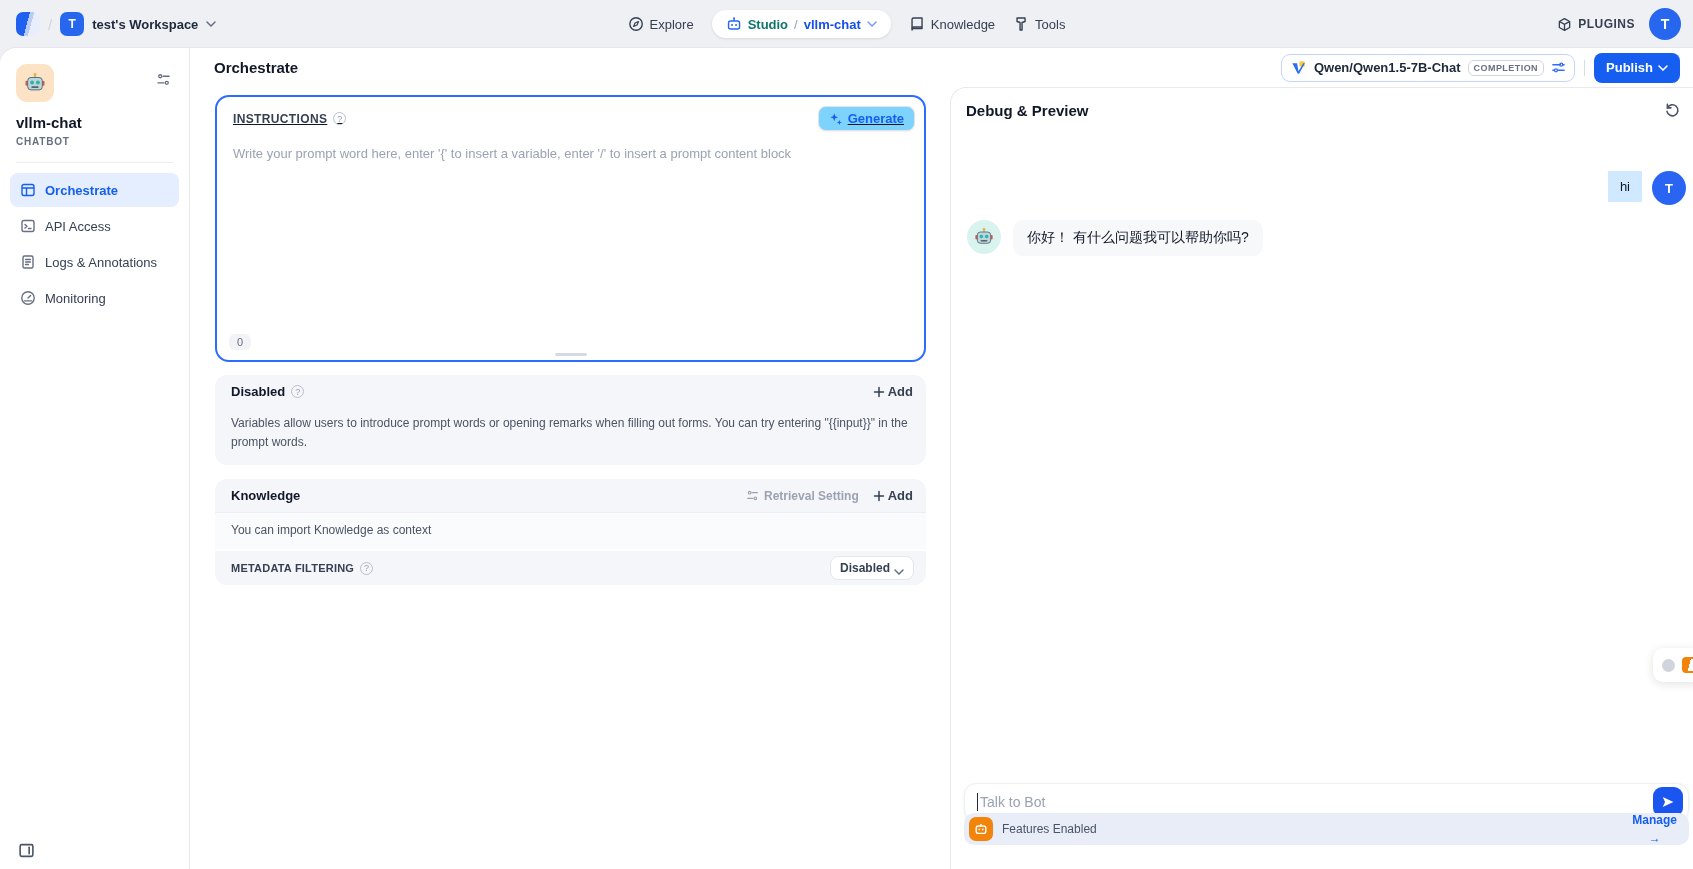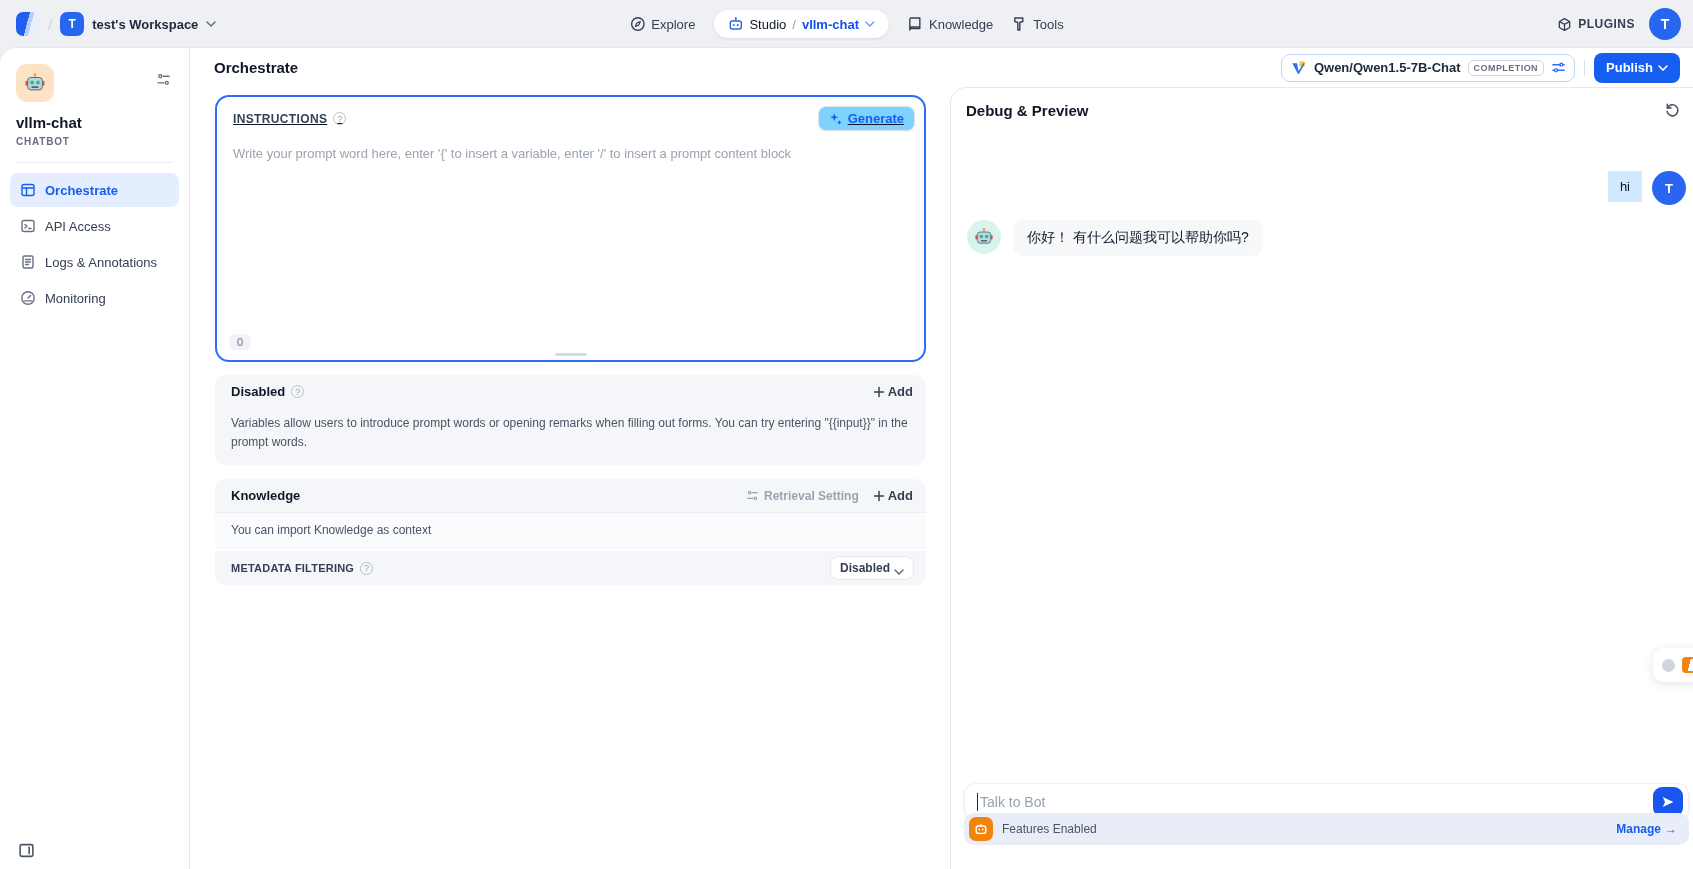--- a/index.html
+++ b/index.html
@@ -19,21 +19,21 @@
   .nav-slash { color:#d0d5dd; font-size:15px; }
   .ws-chip { width:24px; height:24px; border-radius:7px; background:#2767f0; color:#fff;
     display:flex; align-items:center; justify-content:center; font-size:12px; font-weight:700; }
   .ws-name { font-size:13px; font-weight:600; color:#1d2939; }
   .chev { width:10px; height:6px; }
   .nav-center { position:absolute; left:50%; top:0; height:48px; transform:translateX(-50%);
     display:flex; align-items:center; gap:18px; }
   .nav-item { display:flex; align-items:center; gap:6px; font-size:13px; font-weight:500; color:#354052; cursor:pointer; }
   .studio-pill { display:flex; align-items:center; gap:6px; background:#fff; border-radius:999px;
     padding:6px 14px; box-shadow:0 1px 3px rgba(16,24,40,.1); }
-  .studio-pill .lbl { color:#0f172a; font-weight:400; font-size:13px; }
+  .studio-pill .lbl { color:#0f766e; font-weight:700; font-size:13px; }
   .studio-pill .app { color:#1650ec; font-weight:600; font-size:13px; }
   .studio-pill .sep { color:#98a2b3; }
   .nav-right { margin-left:auto; display:flex; align-items:center; gap:14px;justify-content:flex-end; }
   .plugins { display:flex; align-items:center; gap:6px; font-size:12px; font-weight:600;
     letter-spacing:.04em; color:#354052; cursor:pointer; }
   .avatar { width:32px; height:32px; border-radius:50%; background:#2767f0; color:#fff;
     display:flex; align-items:center; justify-content:center; font-size:14px; font-weight:600; }
 
   
   .shell { position:absolute; top:48px; left:0; right:0; bottom:0; background:#fff;
@@ -129,21 +129,21 @@
   .send-btn { position:absolute; right:5px; top:50%; transform:translateY(-50%); width:30px; height:30px;
     border:none; border-radius:9px; background:#1a55f0; display:flex; align-items:center;
     justify-content:center; cursor:pointer; }
 
   .features-bar { position:absolute; left:13px; right:4px; bottom:24px; height:32px; background:#e9edf8;
     border-radius:10px; display:flex; align-items:center; gap:9px; padding:0 12px 0 5px; }
   .feat-icon { width:24px; height:24px; border-radius:7px; background:#f2830b;
     display:flex; align-items:center; justify-content:center; }
   .feat-label { font-size:12px; color:#495464; }
   .manage-link { margin-left:auto; font-size:12px; font-weight:600; color:#155eef; cursor:pointer;
-    display:flex; align-items:center; gap:4px; }
+    display:flex; align-items:center; gap:4px;flex-direction:column; }
 
   .float-widget { position:absolute; right:-10px; top:560px; width:50px; height:34px; background:#fff;
     border-radius:10px; box-shadow:0 2px 10px rgba(16,24,40,.12); display:flex; align-items:center;
     gap:7px; padding-left:9px; cursor:pointer; }
   .float-dot { width:13px; height:13px; border-radius:50%; background:#d0d5dd; }
   .float-dify { width:16px; height:16px; border:2px solid #f2830b; border-radius:4px;
     background:linear-gradient(105deg,#f2830b 0 45%,#fff 45%); }
 </style>
 </head>
 <body>

